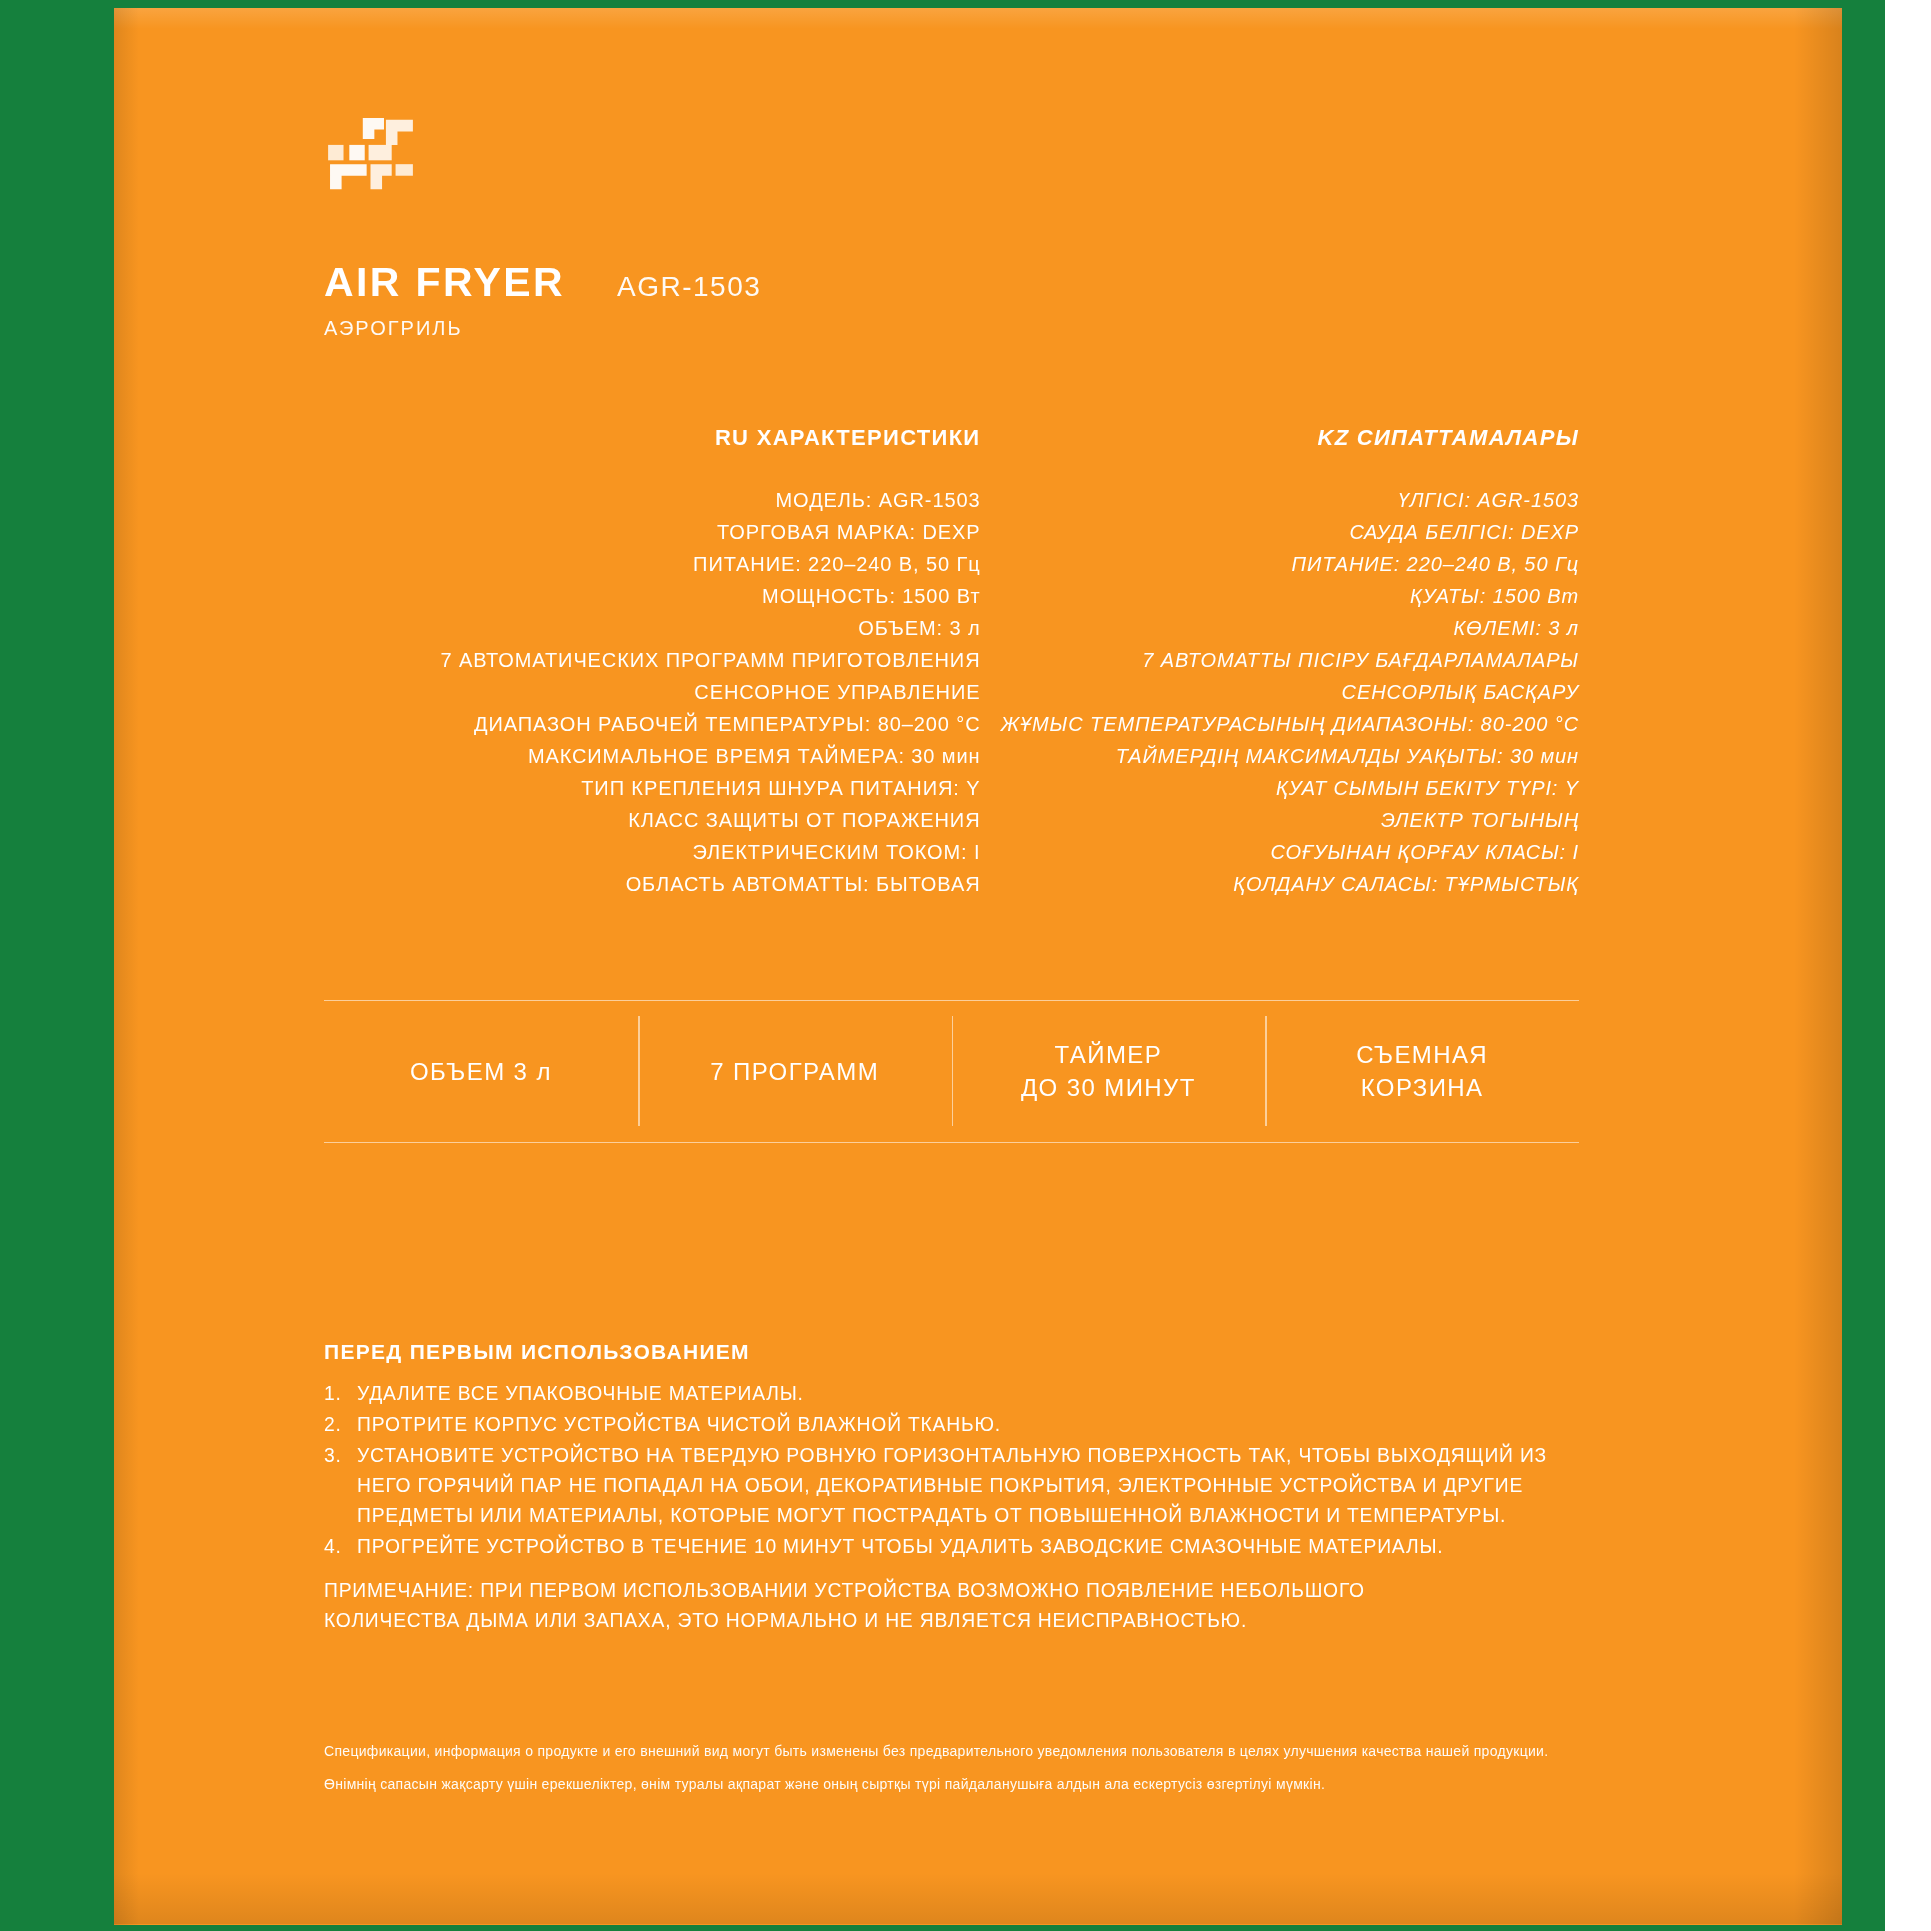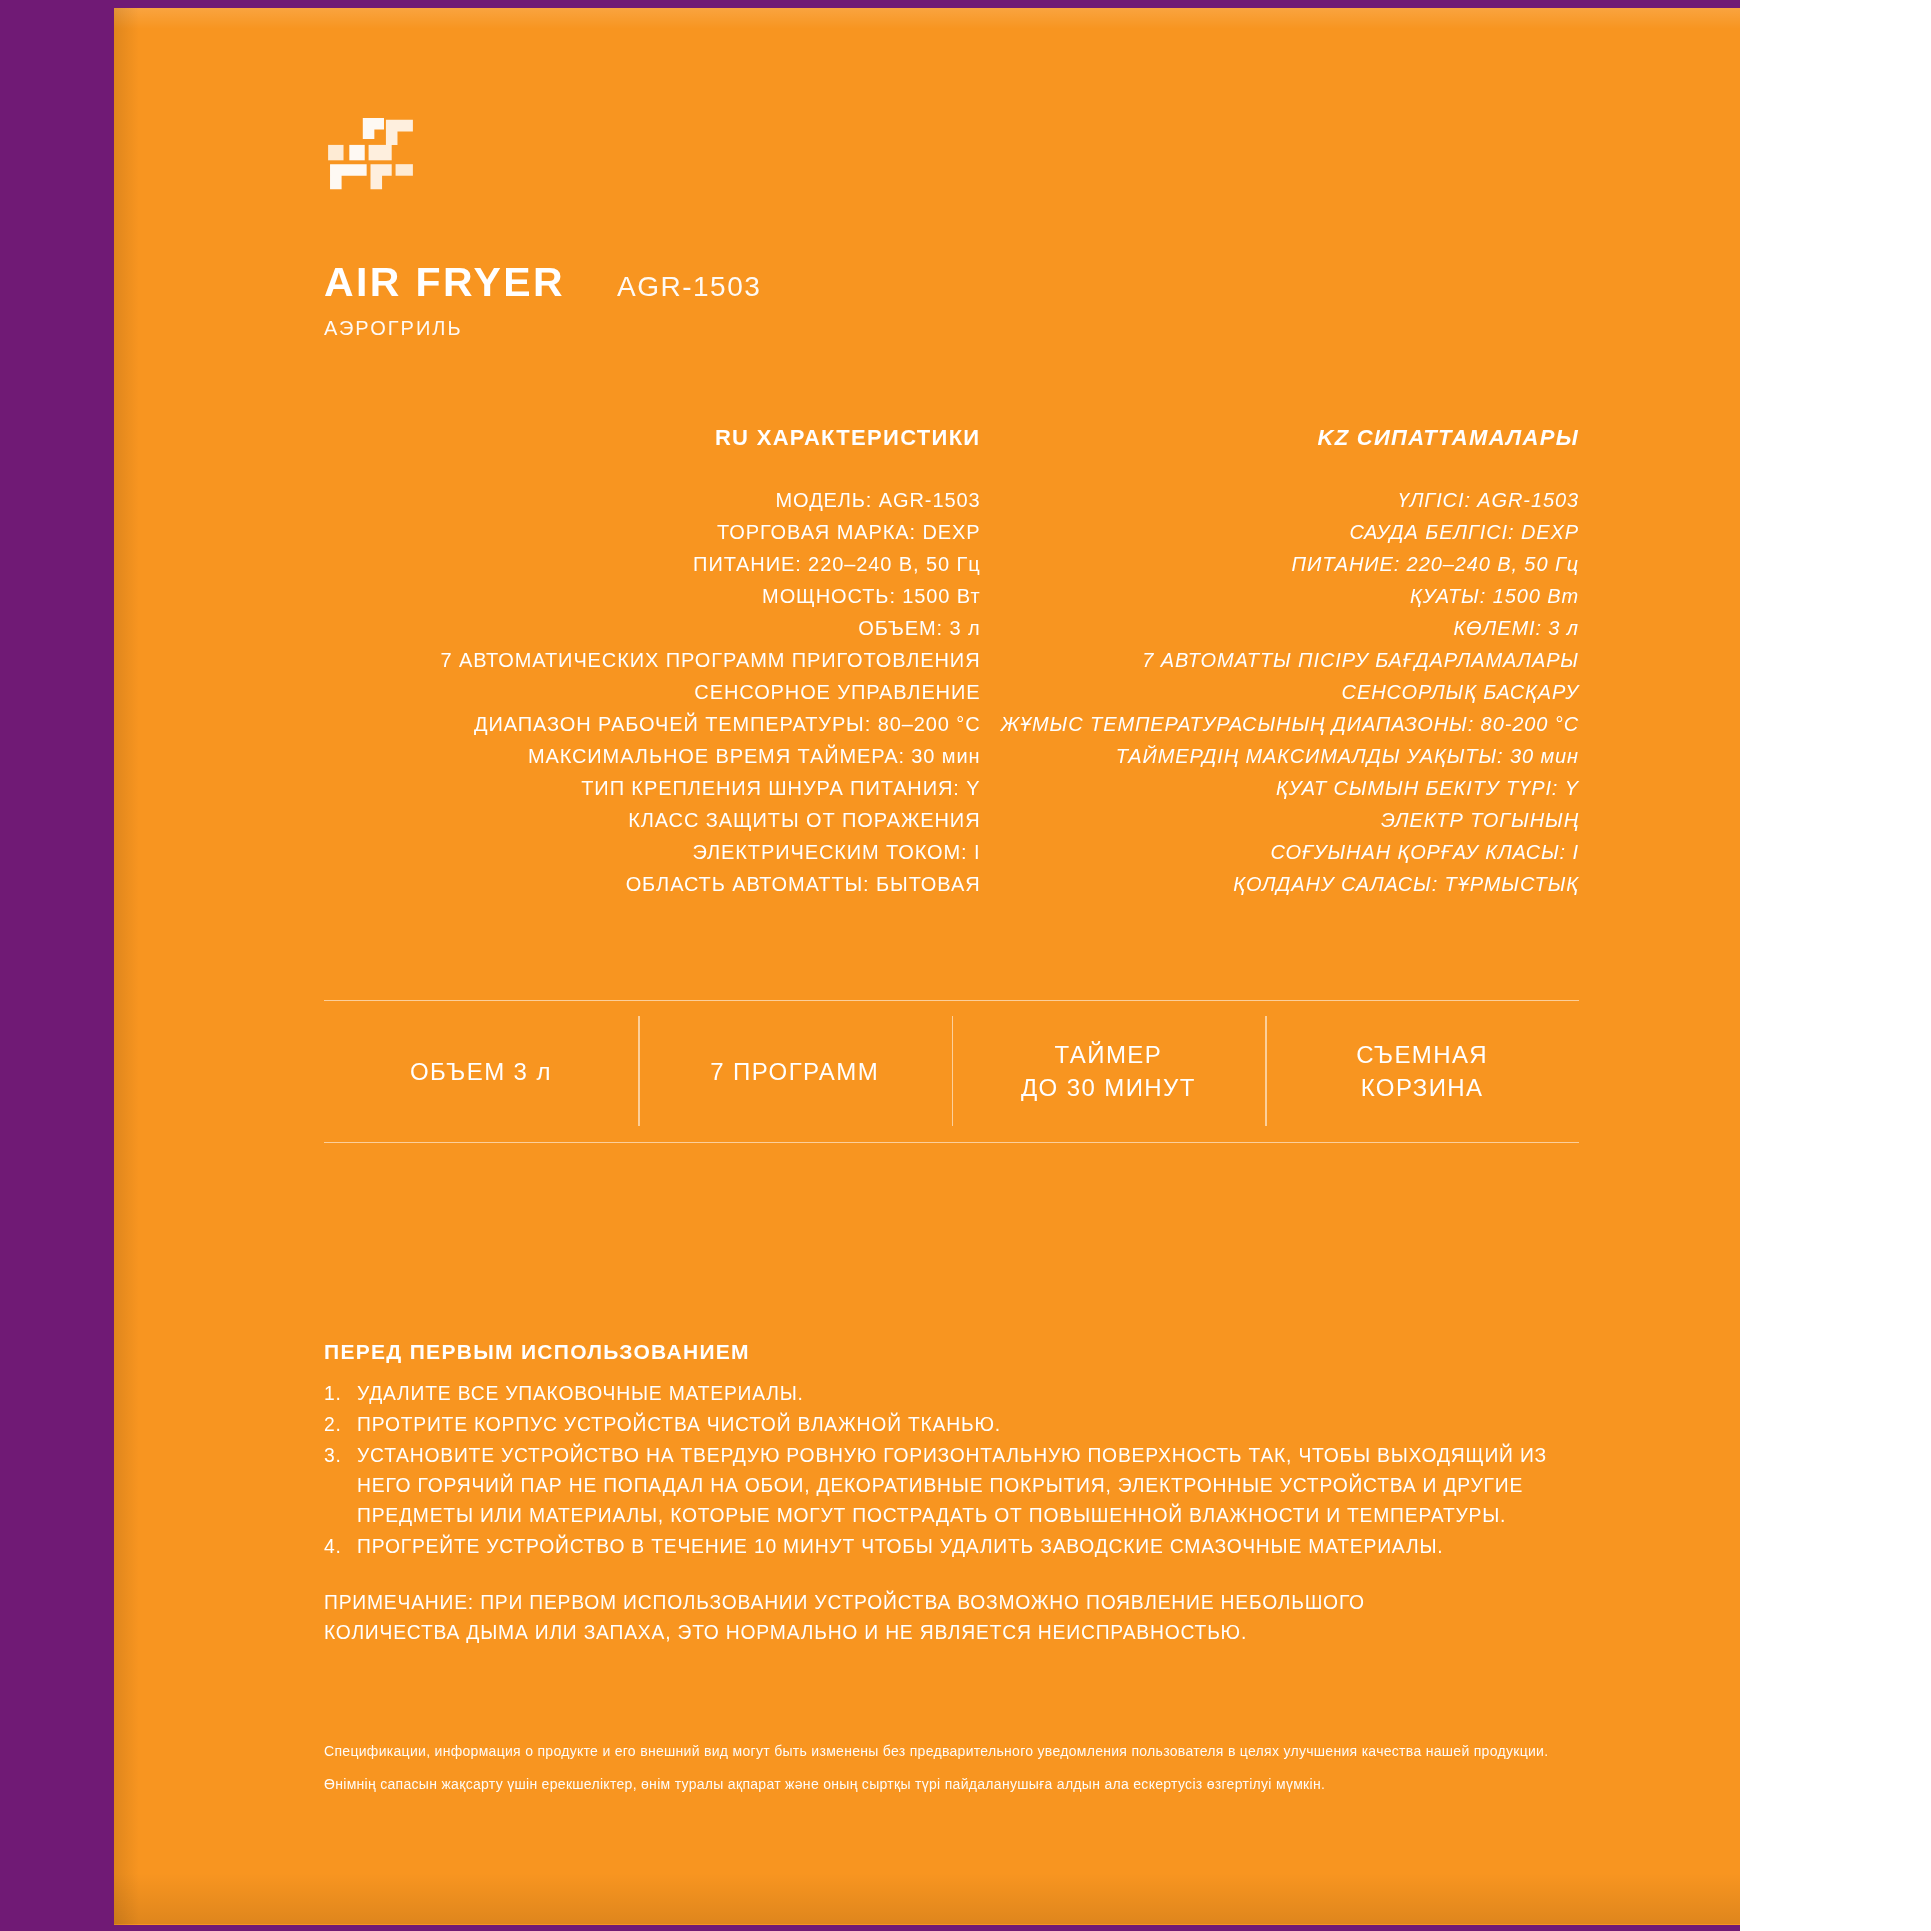--- a/index.html
+++ b/index.html
@@ -3,22 +3,22 @@
 <meta charset="utf-8">
 <style>
   * { box-sizing: border-box; margin: 0; padding: 0; }
   html, body {
     width: 1931px; height: 1931px;
     background: #ffffff;
     font-family: "Liberation Sans", sans-serif;
   }
   #page {
     position: relative;
-    width: 1740px; height: 1931px;
-    background: #701a75;
+    width: 1885px; height: 1931px;
+    background: #15803d;
     overflow: hidden;
   }
   
   .box {
     position: absolute;
     left: 114px; top: 7.7px;
     width: 1728px; height: 1917px;
     background: #f89520;
   }
   
@@ -147,21 +147,21 @@
   .step {
     display: flex;
     font-size: 19.3px;
     letter-spacing: 0.8px;
     line-height: 30px;
     margin-bottom: 1px;
   }
   .step-num { width: 33px; flex: 0 0 33px; }
   .step-txt { flex: 1 1 auto; }
   .note {
-    margin-top: 26px;
+    margin-top: 14px;
     font-size: 19.3px;
     letter-spacing: 0.8px;
     line-height: 30px;
     max-width: 1139px;
   }
 
   
   .legal {
     position: absolute;
     left: 324px;

